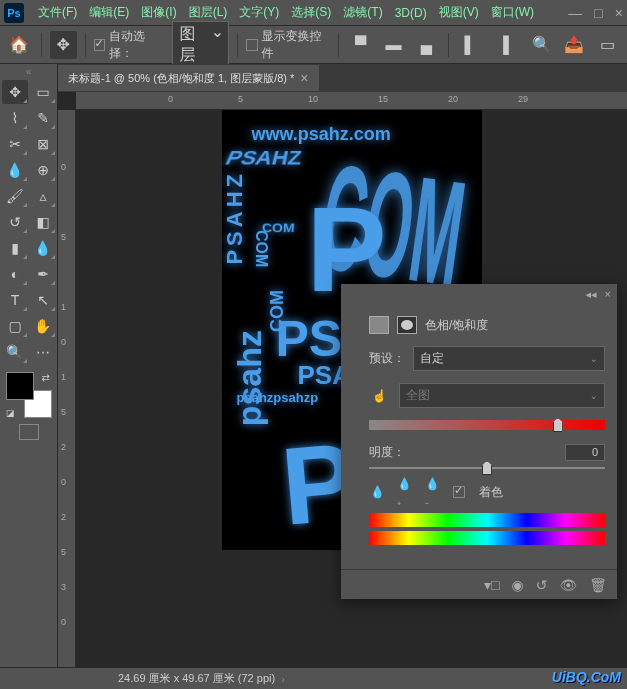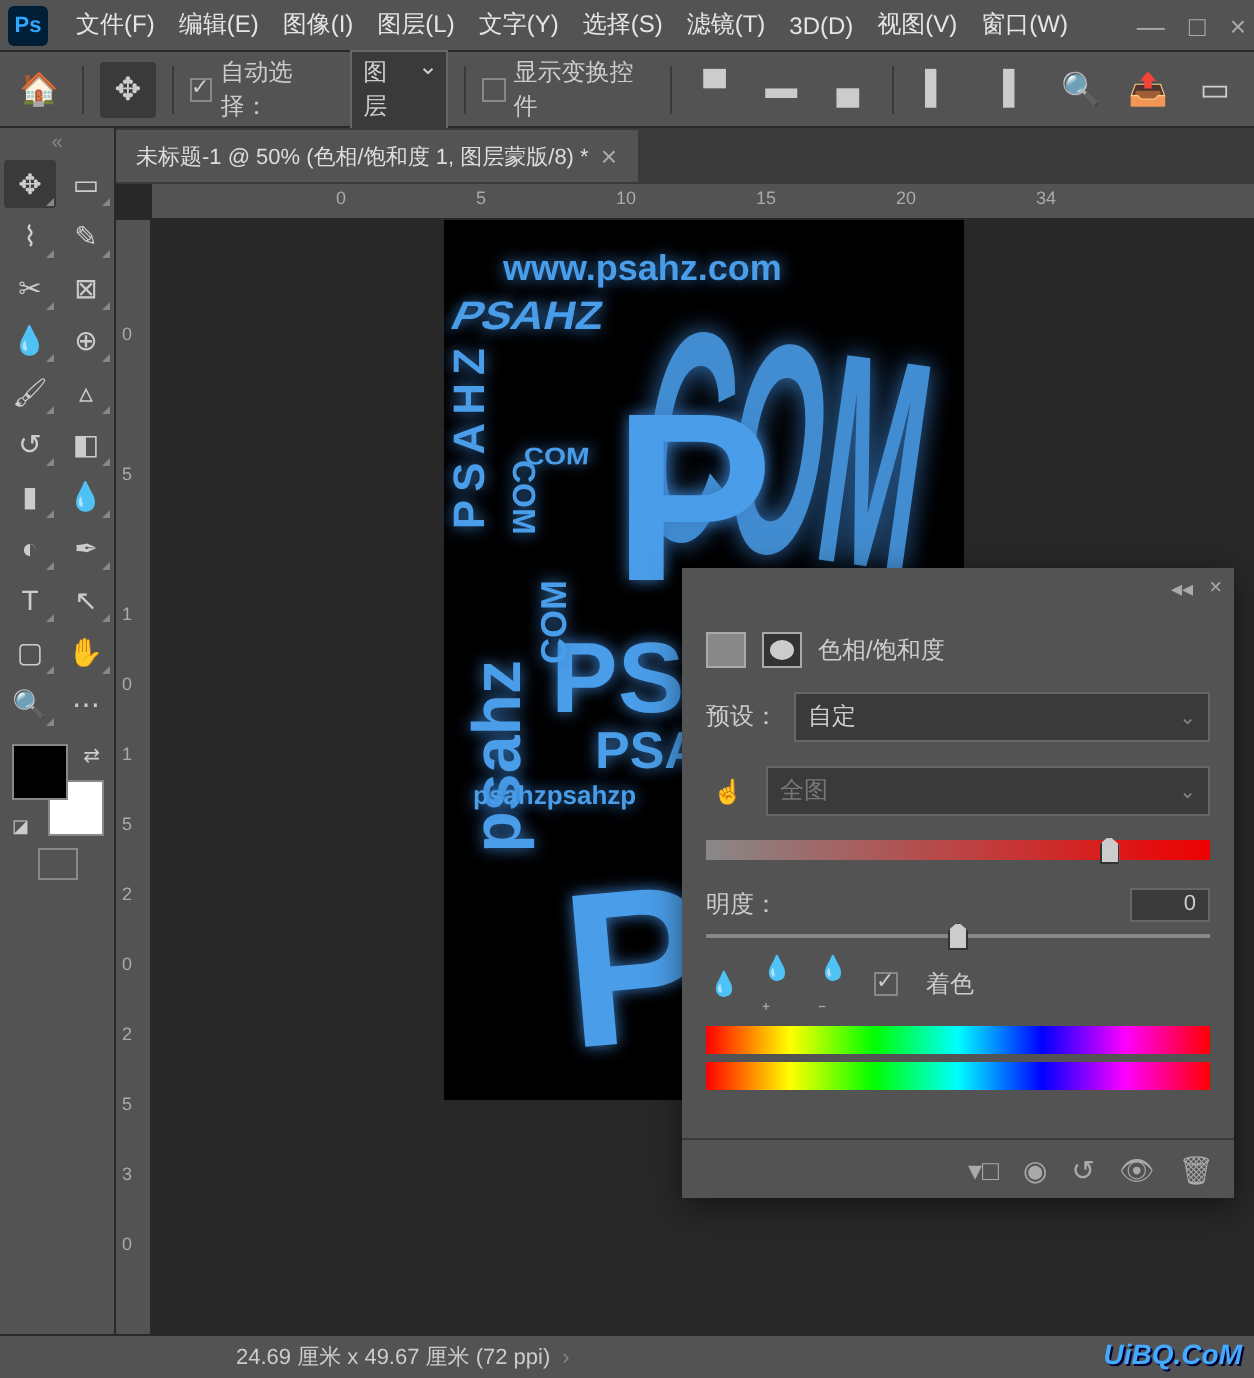--- a/index.html
+++ b/index.html
@@ -1,31 +1,31 @@
 <!DOCTYPE html>
 <html><head>
 <meta charset="utf-8">
 <style>
 * { margin: 0; padding: 0; box-sizing: border-box; font-family: "Microsoft YaHei", sans-serif; }
 body { background: #535353; width: 627px; height: 689px; overflow: hidden; position: relative; }
 
 .menubar { background: #535353; height: 26px; display: flex; align-items: center; padding: 0 4px; border-bottom: 1px solid #2a2a2a; }
 .ps-logo { width: 20px; height: 20px; background: #001e36; color: #31a8ff; display: flex; align-items: center; justify-content: center; font-size: 11px; font-weight: bold; border-radius: 3px; margin-right: 8px; }
-.menu-item { color: #e5e5e5; font-size: 12px; padding: 3px 6px; cursor: pointer; }
+.menu-item { color: #86efac; font-size: 12px; padding: 3px 6px; cursor: pointer; }
 .window-controls { margin-left: auto; display: flex; gap: 12px; color: #aaa; font-size: 14px; }
 .window-controls span { cursor: pointer; }
 
 .optionsbar { background: #535353; height: 38px; display: flex; align-items: center; padding: 0 6px; gap: 6px; border-bottom: 1px solid #2a2a2a; }
 .opt-icon { width: 28px; height: 28px; display: flex; align-items: center; justify-content: center; color: #ccc; cursor: pointer; border-radius: 2px; }
 .opt-icon.active { background: #3a3a3a; }
 .opt-divider { width: 1px; height: 24px; background: #3a3a3a; margin: 0 2px; }
 .checkbox { width: 12px; height: 12px; border: 1px solid #888; display: inline-block; margin-right: 4px; position: relative; }
 .checkbox.checked::after { content: "✓"; position: absolute; top: -3px; left: 0; color: #ccc; font-size: 11px; }
 .opt-label { color: #ccc; font-size: 12px; display: flex; align-items: center; }
-.opt-select { background: #3a3a3a; color: #ccc; border: 1px solid #666; padding: 2px 18px 2px 6px; font-size: 12px; position: relative; }
+.opt-select { background: #3a3a3a; color: #ccc; border: 1px solid #666; padding: 2px 18px 2px 6px; font-size: 16px; position: relative; }
 .opt-select::after { content: "⌄"; position: absolute; right: 4px; top: 0; }
 
 .workspace { display: flex; height: calc(100% - 64px - 22px); }
 
 .toolbox { width: 58px; background: #535353; border-right: 1px solid #2a2a2a; padding: 2px; }
 .tool-collapse { height: 14px; display: flex; justify-content: center; color: #888; font-size: 10px; }
 .tool-grid { display: grid; grid-template-columns: 1fr 1fr; gap: 2px; }
 .tool { width: 26px; height: 24px; display: flex; align-items: center; justify-content: center; color: #ccc; cursor: pointer; border-radius: 2px; font-size: 14px; }
 .tool.active { background: #3a3a3a; }
 .tool-corner { position: relative; }
@@ -54,21 +54,21 @@
 .art-text { color: #4a9de8; font-weight: bold; position: absolute; text-shadow: 0 0 8px #3a7ec8; }
 
 .statusbar { height: 22px; background: #535353; border-top: 1px solid #2a2a2a; display: flex; align-items: center; padding: 0 8px; color: #ccc; font-size: 11px; }
 .statusbar .caret { margin-left: 6px; color: #888; }
 
 
 .panel { position: absolute; top: 284px; right: 10px; width: 276px; background: #535353; box-shadow: 0 4px 16px rgba(0,0,0,.5); z-index: 100; }
 .panel-head { height: 20px; display: flex; justify-content: flex-end; align-items: center; padding: 0 6px; gap: 8px; color: #aaa; font-size: 11px; }
 .panel-tab { height: 24px; display: flex; align-items: center; padding: 0 10px; background: #454545; color: #ddd; font-size: 12px; justify-content: space-between; }
 .panel-menu { color: #aaa; font-size: 14px; cursor: pointer; }
-.panel-body { padding: 12px; background: #535353; }
+.panel-body { padding: 12px; background: #535353; margin-left: 16px; }
 .panel-row { display: flex; align-items: center; gap: 8px; margin-bottom: 12px; color: #ccc; font-size: 12px; }
 .adj-icon { width: 20px; height: 18px; background: #888; border: 1px solid #aaa; }
 .mask-icon { width: 20px; height: 18px; background: #333; border: 1px solid #aaa; position: relative; }
 .mask-icon::after { content: ""; position: absolute; inset: 3px; border-radius: 50%; background: #ccc; }
 .panel-select { flex: 1; background: #3a3a3a; color: #ccc; border: 1px solid #666; padding: 3px 6px; font-size: 12px; display: flex; justify-content: space-between; align-items: center; }
 .panel-select .chev { color: #888; font-size: 10px; }
 .disabled { color: #777; }
 .slider-row { margin-bottom: 14px; }
 .slider-label { display: flex; justify-content: space-between; color: #ccc; font-size: 12px; margin-bottom: 4px; }
 .slider-value { background: #3a3a3a; border: 1px solid #666; padding: 1px 6px; min-width: 40px; text-align: right; font-size: 11px; }
@@ -197,21 +197,21 @@
         <div class="ruler-h-mark" style="width:70px">
             <span>10</span>
           </div>
         <div class="ruler-h-mark" style="width:70px">
             <span>15</span>
           </div>
         <div class="ruler-h-mark" style="width:70px">
             <span>20</span>
           </div>
         <div class="ruler-h-mark" style="width:70px">
-            <span>34</span>
+            <span>29</span>
           </div>
       </div>
       <div class="ruler-v">
         <div class="ruler-v-mark" style="height:50px"></div>
         <div class="ruler-v-mark" style="height:70px">
             <span>0</span>
           </div>
         <div class="ruler-v-mark" style="height:70px">
             <span>5</span>
           </div>

